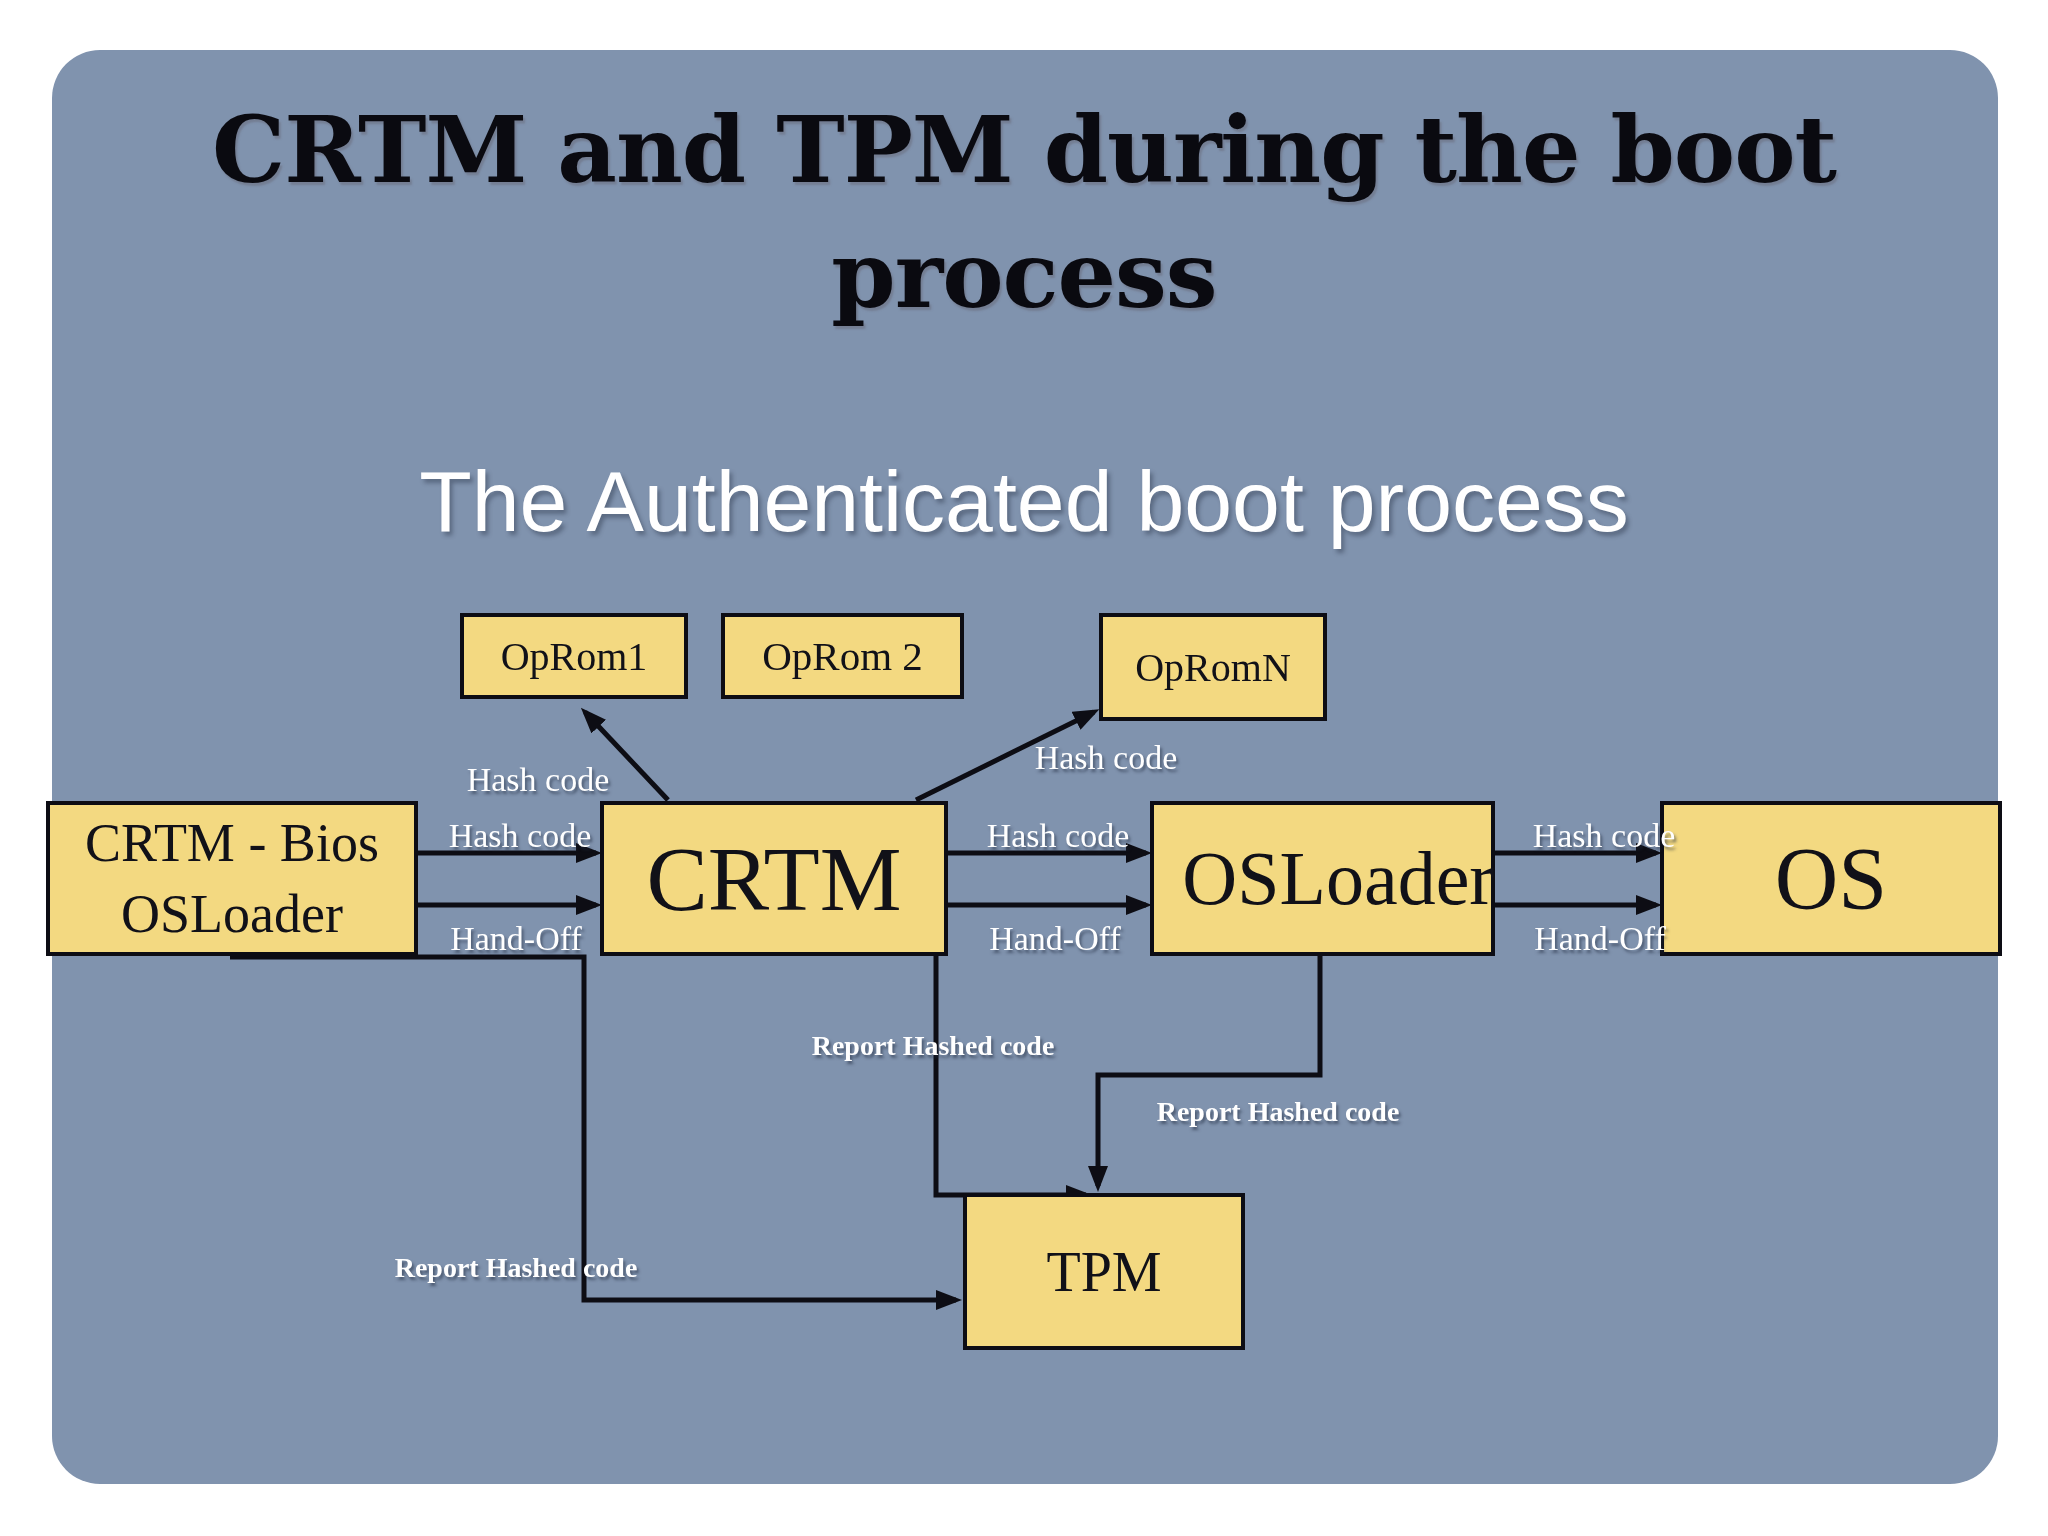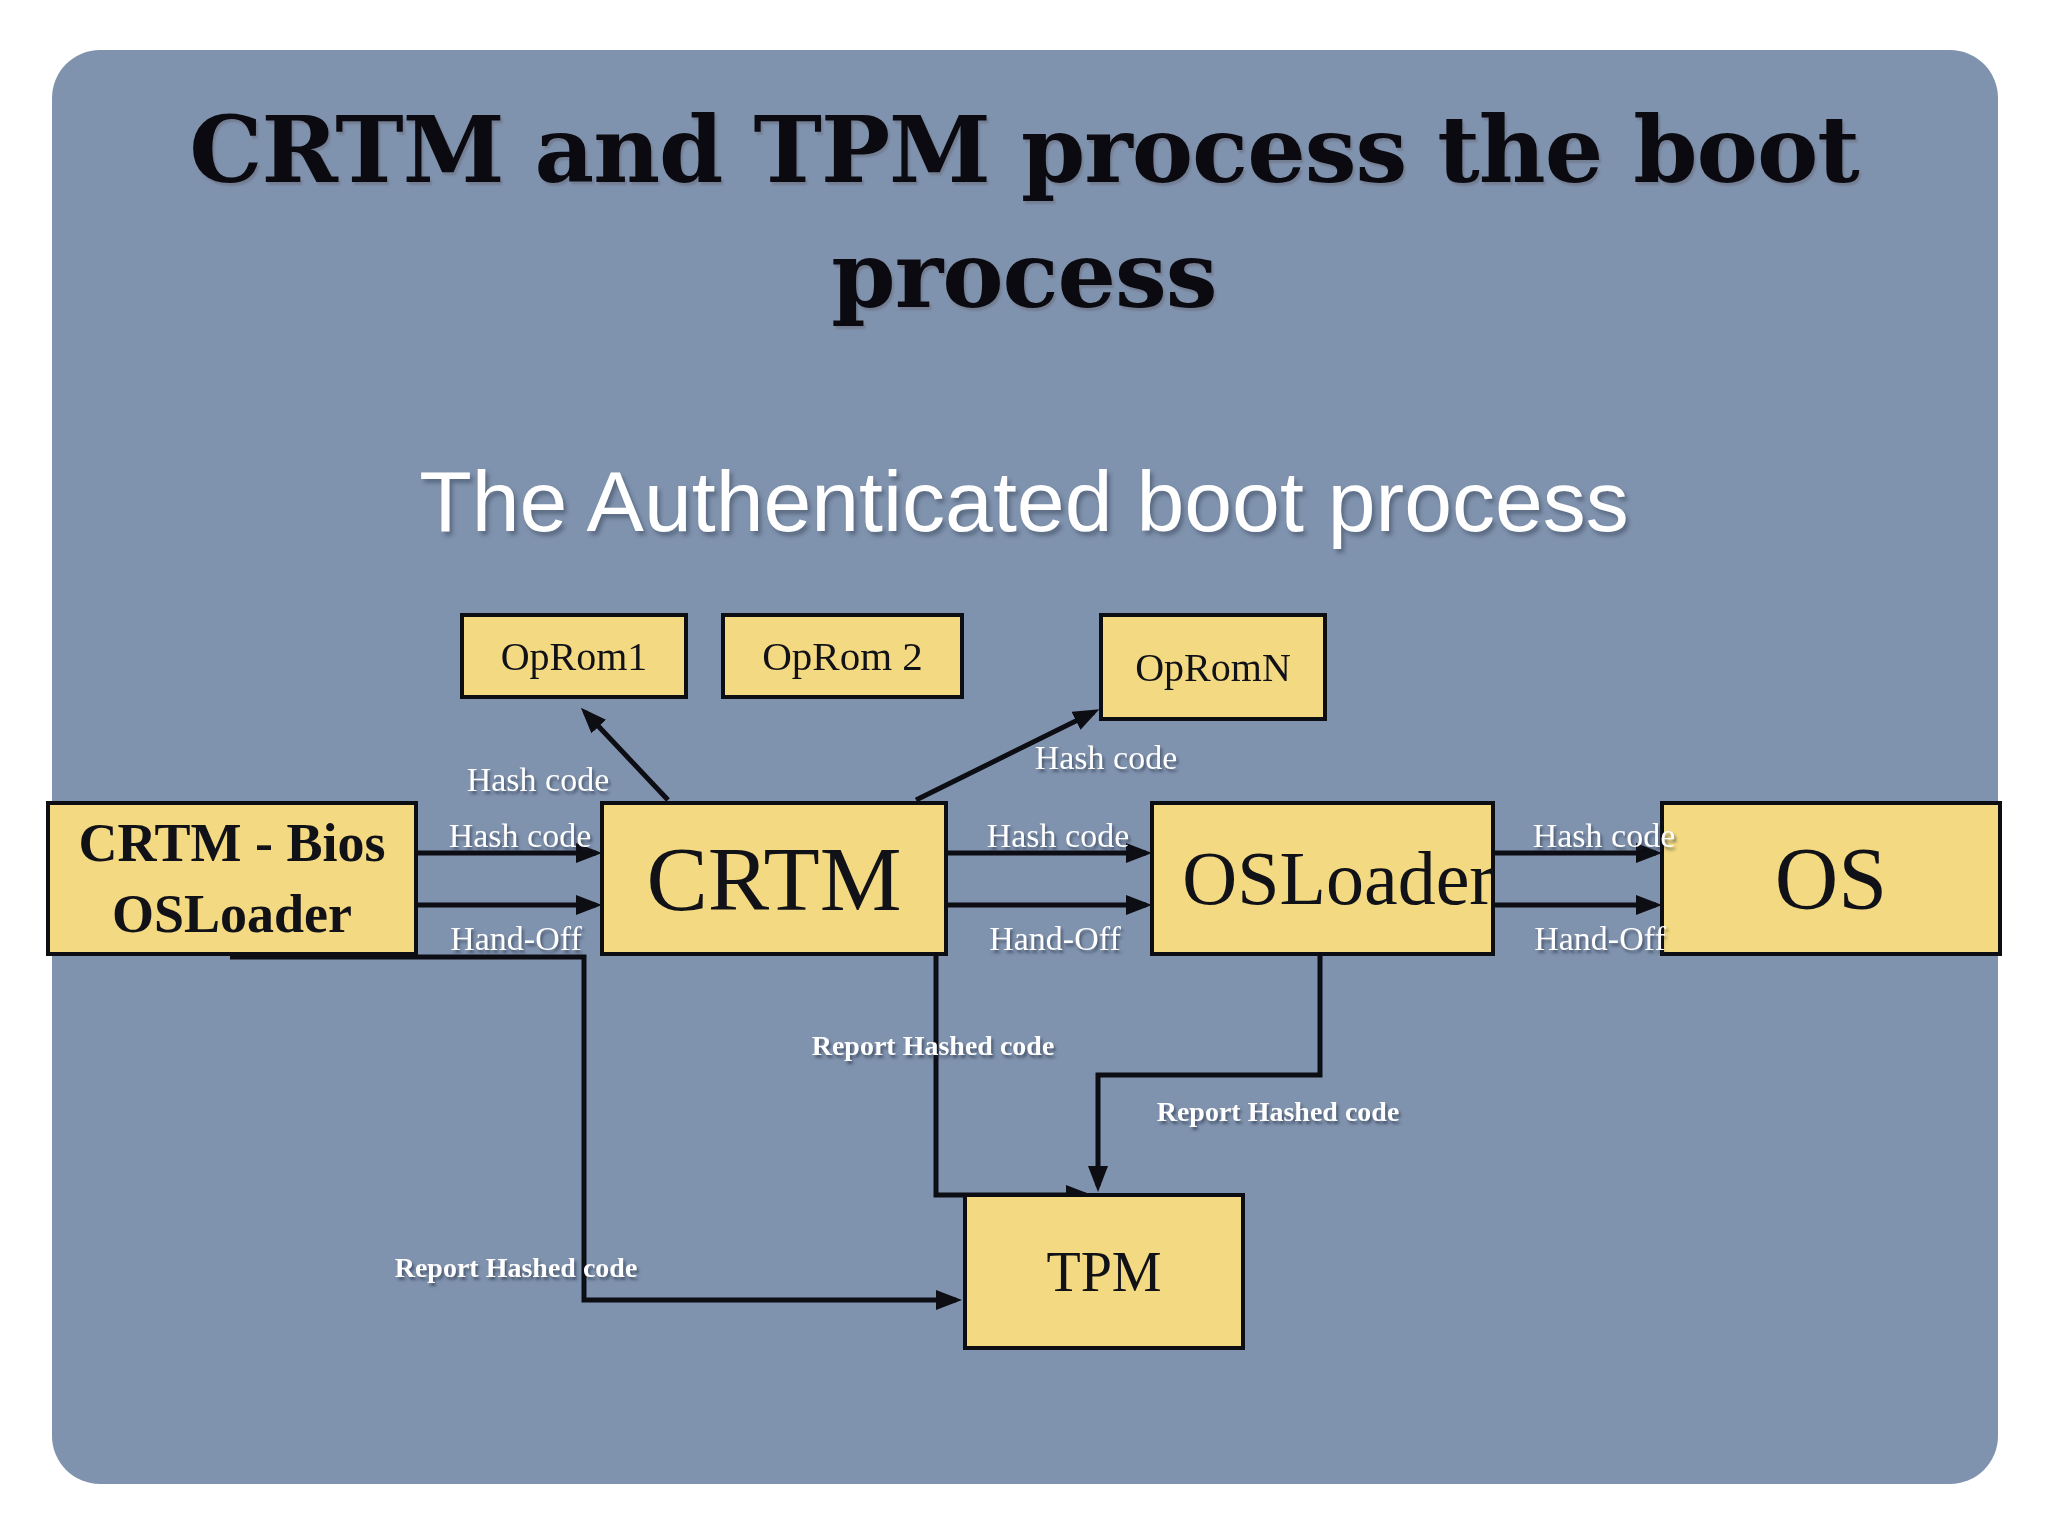--- a/index.html
+++ b/index.html
@@ -99,36 +99,36 @@
     <line class="connector" x1="1495" y1="853" x2="1656" y2="853" marker-end="url(#ah)"></line>
     <line class="connector" x1="1495" y1="905" x2="1656" y2="905" marker-end="url(#ah)"></line>
     <line class="connector" x1="668" y1="800" x2="585" y2="712" marker-end="url(#ah)"></line>
     <line class="connector" x1="916" y1="800" x2="1094" y2="712" marker-end="url(#ah)"></line>
     <polyline class="connector" points="230,957 584,957 584,1300 956,1300" marker-end="url(#ah)"></polyline>
     <polyline class="connector" points="936,956 936,1195 1086,1195" marker-end="url(#ah)"></polyline>
     <polyline class="connector" points="1320,956 1320,1075 1098,1075 1098,1186" marker-end="url(#ah)"></polyline>
   </svg>
 
   <div class="title">
-    <div>CRTM and TPM process the boot</div>
+    <div>CRTM and TPM during the boot</div>
     <div>process</div>
   </div>
   <div class="subtitle">The Authenticated boot process</div>
 
   <div class="node" style="left:460px; top:613px; width:228px; height:86px; font-size:40px;">
     <span>OpRom1</span>
   </div>
   <div class="node" style="left:721px; top:613px; width:243px; height:86px; font-size:41px;">
     <span>OpRom 2</span>
   </div>
   <div class="node" style="left:1099px; top:613px; width:228px; height:108px; font-size:40px;">
     <span>OpRomN</span>
   </div>
 
-  <div class="node" style="left:46px; top:801px; width:372px; height:155px; font-size:54px; line-height:1.3;font-weight:bold;">
+  <div class="node" style="left:46px; top:801px; width:372px; height:155px; font-size:54px; line-height:1.3;">
     <span>CRTM - Bios</span>
     <span>OSLoader</span>
   </div>
   <div class="node" style="left:600px; top:801px; width:348px; height:155px; font-size:92px;">
     <span>CRTM</span>
   </div>
   <div class="node" style="left:1150px; top:801px; width:345px; height:155px; font-size:76px;padding-left:32px;">
     <span>OSLoader</span>
   </div>
   <div class="node" style="left:1660px; top:801px; width:342px; height:155px; font-size:88px;">

